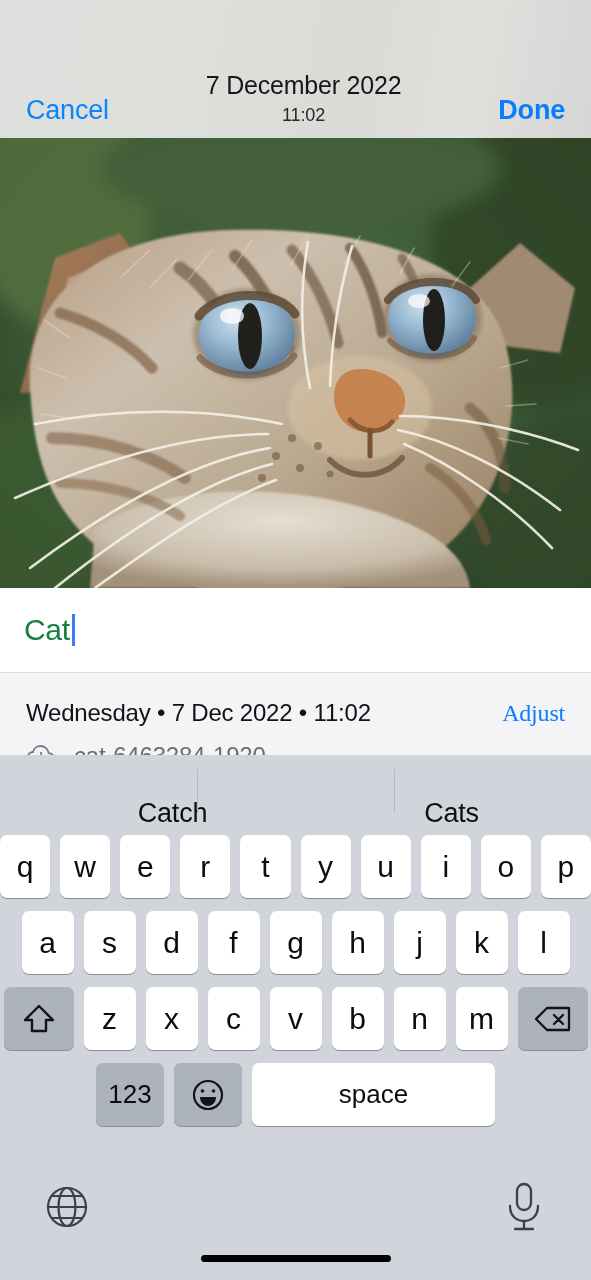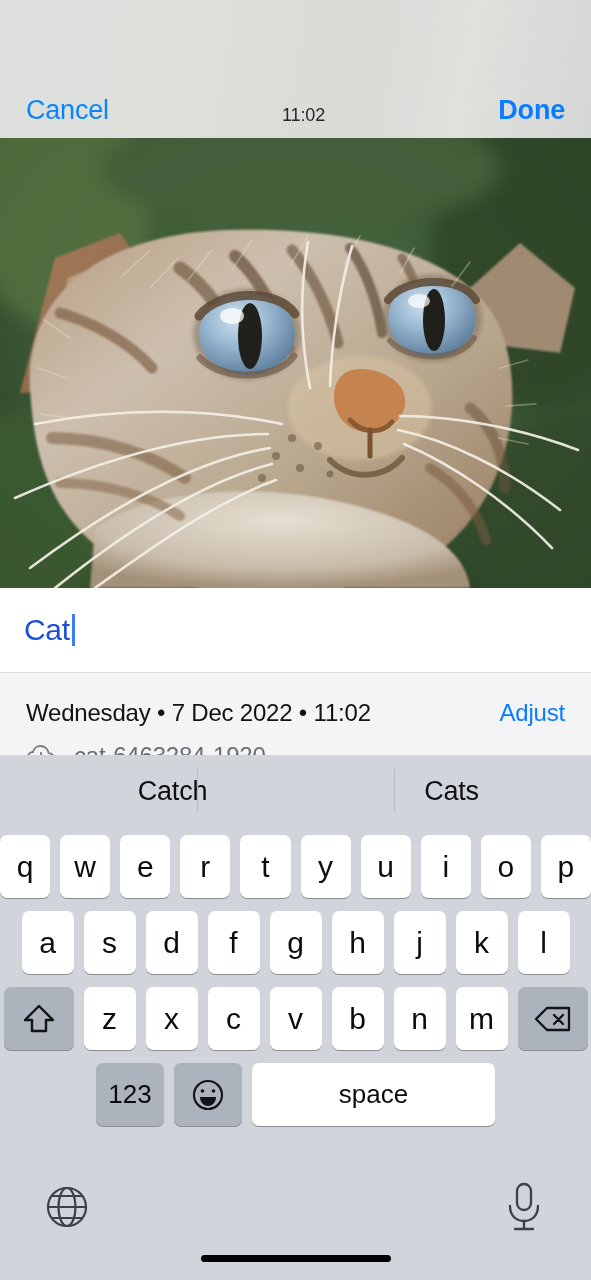--- a/index.html
+++ b/index.html
@@ -35,55 +35,55 @@
   }
   .photo svg { display:block; width:591px; height:450px; }
 
   
   .caption-field {
     position:absolute; left:0; top:588px; width:591px; height:85px;
     background:#ffffff; display:flex; align-items:center;
     padding-left:24px; border-bottom:1px solid #dcdcdf;
   }
   .caption-text {
-    font-size:30px; color:#1d4ed8; letter-spacing:-0.3px;
+    font-size:30px; color:#15803d; letter-spacing:-0.3px;
     line-height:1; position:relative;
   }
   .caret {
     display:inline-block; width:3px; height:32px; background:#3b7ff5;
     vertical-align:-6px; margin-left:2px;
   }
 
   
   .meta {
     position:absolute; left:0; top:673px; width:591px; height:82px;
     background:#f4f4f6; overflow:hidden;
   }
   .meta-row1 {
     position:absolute; left:26px; top:26px; right:26px;
     display:flex; justify-content:space-between; align-items:baseline;
   }
   .meta-date { font-size:24px; color:#111216; letter-spacing:-0.2px; }
   .meta-adjust { font-size:24px; color:#0a7cff; letter-spacing:-0.2px;
     background:none; border:none; cursor:pointer;
-    font-family:Liberation Sans, sans-serif; }
+    font-family:Liberation Serif, serif; }
   .meta-row2 {
     position:absolute; left:26px; top:69px;
     display:flex; align-items:center; gap:14px;
   }
   .meta-file { font-size:24px; color:#6b6d73; letter-spacing:-0.2px; }
   .cloud-ic { width:34px; height:24px; color:#7a7c82; }
 
   
   .keyboard {
     position:absolute; left:0; top:755px; width:591px; height:525px;
     background:#d1d4db;
   }
   .suggestions {
-    position:relative; height:72px; display:flex; align-items:center;padding-left:33px;
+    position:relative; height:72px; display:flex; align-items:flex-end;padding-left:33px;
   }
   .sug {
     flex:1; text-align:center; font-size:27px; color:#0d0e11;
     letter-spacing:-0.2px; cursor:pointer; line-height:1;
     font-family:"Liberation Sans", sans-serif;
     background:none; border:none;
   }
   .sug-sep {
     position:absolute; top:14px; width:1px; height:44px; background:#b6b9c1;
   }
@@ -125,20 +125,21 @@
   }
 </style>
 </head>
 <body>
 
 <div id="app">
 
   <div class="navbar">
     <button class="nav-btn cancel">Cancel</button>
     <div class="nav-center">
+      <div class="nav-title">7 December 2022</div>
       <div class="nav-sub">11:02</div>
     </div>
     <button class="nav-btn done">Done</button>
   </div>
 
   <div class="photo">
     <svg viewBox="0 0 591 450" xmlns="http://www.w3.org/2000/svg">
       <defs>
         <radialGradient id="bgG" cx="50%" cy="40%" r="80%">
           <stop offset="0%" stop-color="#4a6b42"></stop>

